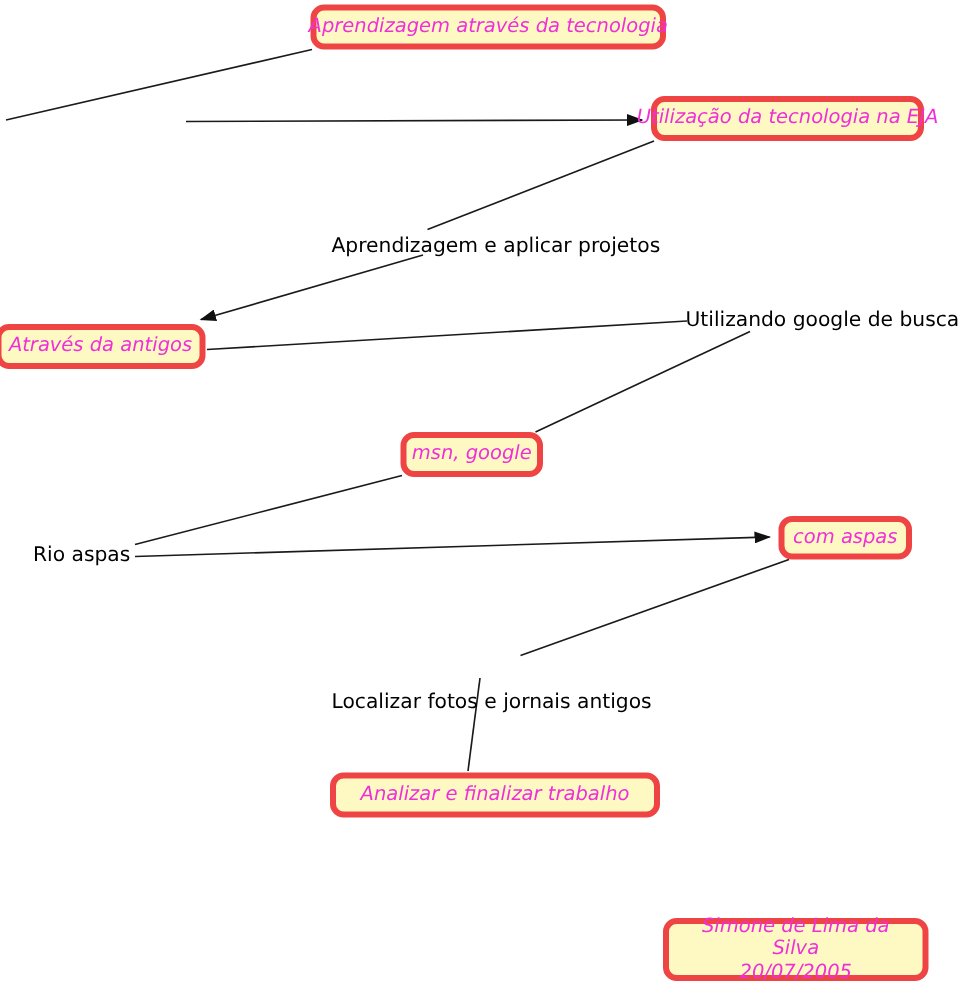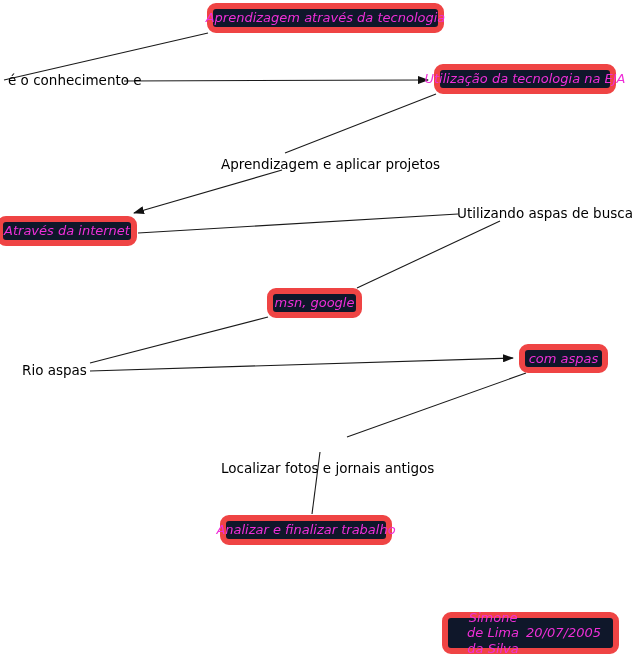--- a/index.html
+++ b/index.html
@@ -26,37 +26,38 @@
     position: absolute;
     left: 0;
     top: 0;
     width: 642px;
     height: 659px;
     pointer-events: none;
   }
   .node {
     position: absolute;
     box-sizing: border-box;
-    background: #0f172a;
-    border: 6px solid #ef4444;
+    background: #fef9c3;
+    border: 4px solid #ef4444;
     border-radius: 9px;
     color: #ef2fd8;
     font-style: italic;
     font-family: "DejaVu Sans", sans-serif;
     font-size: 13px;
     line-height: 1.18;
     display: flex;
     align-items: center;
     justify-content: center;
     text-align: center;
     white-space: nowrap;
     padding: 0 12px;
   }
   .node.multiline {
     white-space: normal;
+    flex-direction: column;
   }
   .label {
     position: absolute;
     color: #000000;
     font-family: "DejaVu Sans", sans-serif;
     font-size: 13.5px;
     font-style: normal;
     white-space: nowrap;
     line-height: 1;
   }
@@ -88,39 +89,38 @@
 
   <div class="node" id="n-aprendizagem" style="left: 207px; top: 3px; width: 237px; height: 30px;">
     <span>Aprendizagem através da tecnologia</span>
   </div>
 
   <div class="node" id="n-utilizacao" style="left: 434px; top: 64px; width: 182px; height: 30px;">
     <span>Utilização da tecnologia na EJA</span>
   </div>
 
   <div class="node" id="n-internet" style="left: -3px; top: 216px; width: 140px; height: 30px;">
-    <span>Através da internet</span>
+    <span>Através da antigos</span>
   </div>
 
   <div class="node" id="n-aspas" style="left: 519px; top: 344px; width: 89px; height: 29px;">
     <span>com aspas</span>
   </div>
 
   <div class="node" id="n-msn" style="left: 267px; top: 288px; width: 95px; height: 30px;">
     <span>msn, google</span>
   </div>
 
-  <div class="node" id="n-analizar" style="left: 220px; top: 515px; width: 172px; height: 30px;">
+  <div class="node" id="n-analizar" style="left: 220px; top: 515px; width: 220px; height: 30px;">
     <span>Analizar e finalizar trabalho</span>
   </div>
 
   <div class="node multiline" id="n-assinatura" style="left: 442px; top: 612px; width: 177px; height: 42px;">
     <span>Simone de Lima da Silva</span>
     <span>20/07/2005</span>
   </div>
 
-  <div class="label" id="l-conhecimento" style="left: 8px; top: 74px;">é o conhecimento e</div>
   <div class="label" id="l-desenvolver" style="left: 221px; top: 158px;">Aprendizagem e aplicar projetos</div>
-  <div class="label" id="l-utilizando" style="left: 457px; top: 207px;">Utilizando aspas de busca</div>
+  <div class="label" id="l-utilizando" style="left: 457px; top: 207px;">Utilizando google de busca</div>
   <div class="label" id="l-rio" style="left: 22px; top: 364px;">Rio aspas</div>
   <div class="label" id="l-localizar" style="left: 221px; top: 462px;">Localizar fotos e jornais antigos</div>
 
 </div>
 
 </body></html>

